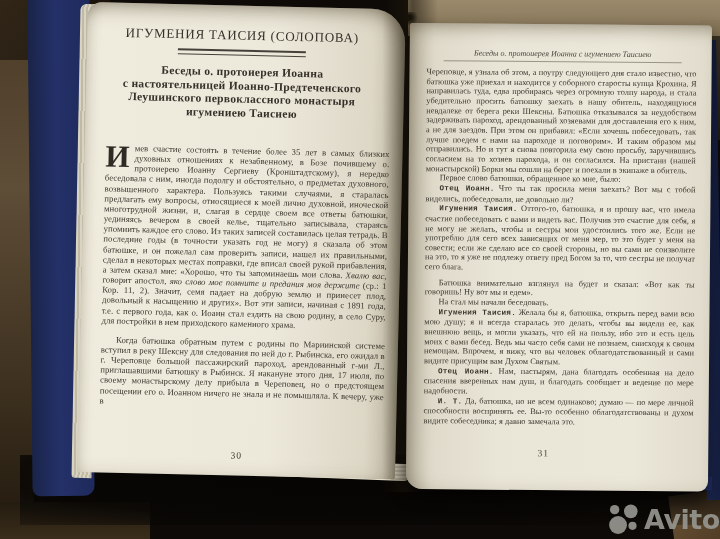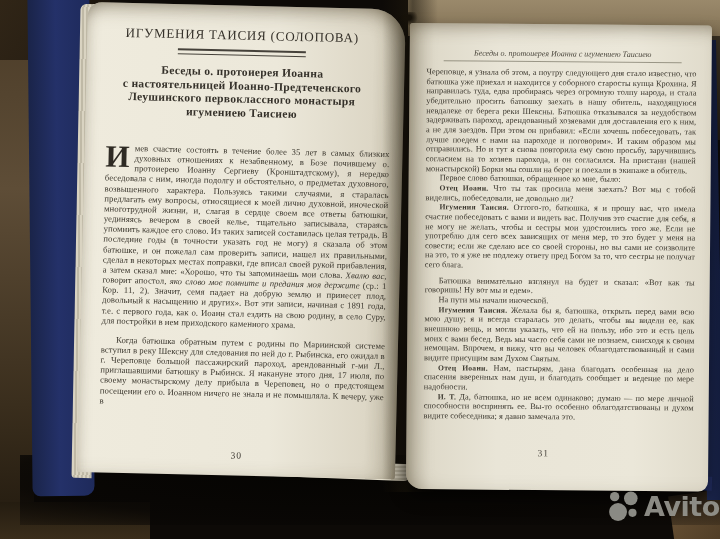--- a/index.html
+++ b/index.html
@@ -80,24 +80,24 @@
   .rp-header{position:absolute;top:25px;left:20px;right:16px;text-align:center;
     font-style:italic;font-size:8px;color:#4b473d;white-space:nowrap;}
   .rp-header-rule{position:absolute;top:37px;left:34px;right:30px;
     border-top:1px solid rgba(90,85,70,.55);}
   .rp-body{position:absolute;top:44px;left:17px;right:15px;
     font-size:8.3px;line-height:9.65px;text-align:justify;letter-spacing:.04px;}
   .rp-body .bpara{margin:0;}
   .rp-body .indent{text-indent:14px;}
   .rp-body .gap{margin-top:6px;}
   .run-italic{font-style:italic;}
-  .run-label{font-weight:bold;font-size:7.6px;letter-spacing:.25px;}
+  .run-label{font-weight:bold;font-size:7.6px;letter-spacing:.25px;font-family:Liberation Mono, monospace;}
 
   
-  .watermark{position:absolute;left:607px;top:488px;display:flex;align-items:center;
+  .watermark{position:absolute;left:607px;top:501px;display:flex;align-items:center;
     gap:3px;opacity:.92;}
   .watermark svg{display:block;}
   .watermark-text{font-family:"DejaVu Sans","Liberation Sans",sans-serif;
     font-weight:bold;font-size:27px;color:#96968f;letter-spacing:-.5px;line-height:1;}
 </style>
 </head>
 <body>
 
 <div class="scene">
 
@@ -136,21 +136,21 @@
 
   <div class="page page-right">
     <div class="rp-header">Беседы о. протоиерея Иоанна с игумениею Таисиею</div>
     <div class="rp-header-rule"></div>
     <div class="rp-body">
         <p class="bpara"><span>Череповце, я узнала об этом, а поутру следующего дня стало известно, что батюшка уже приехал и находится у соборного старосты купца Крохина. Я направилась туда, едва пробираясь через огромную толпу народа, и стала убедительно просить батюшку заехать в нашу обитель, находящуюся невдалеке от берега реки Шексны. Батюшка отказывался за неудобством задерживать пароход, арендованный хозяевами для доставления его к ним, а не для заездов. При этом он прибавил: «Если хочешь побеседовать, так лучше поедем с нами на пароходе и поговорим». И таким образом мы отправились. Но и тут я снова повторила ему свою просьбу, заручившись согласием на то хозяев парохода, и он согласился. На пристани (нашей монастырской) Борки мы сошли на берег и поехали в экипаже в обитель.</span></p>
         <p class="bpara indent"><span>Первое слово батюшки, обращенное ко мне, было:</span></p>
         <p class="bpara indent"><span class="run-label">Отец Иоанн.</span><span> Что ты так просила меня заехать? Вот мы с тобой виделись, побеседовали, не довольно ли?</span></p>
         <p class="bpara indent"><span class="run-label">Игумения Таисия.</span><span> Оттого-то, батюшка, я и прошу вас, что имела счастие побеседовать с вами и видеть вас. Получив это счастие для себя, я не могу не желать, чтобы и сестры мои удостоились того же. Если не употреблю для сего всех зависящих от меня мер, то это будет у меня на совести; если же сделаю все со своей стороны, но вы сами не соизволите на это, то я уже не подлежу ответу пред Богом за то, что сестры не получат сего блага.</span></p>
         <p class="bpara indent gap"><span>Батюшка внимательно взглянул на будет и сказал: «Вот как ты говоришь! Ну вот мы и едем».</span></p>
-        <p class="bpara indent"><span>На пути мы начали иноческой.</span></p>
+        <p class="bpara indent"><span>На стал мы начали беседовать.</span></p>
         <p class="bpara indent"><span class="run-label">Игумения Таисия.</span><span> Желала бы я, батюшка, открыть перед вами всю мою душу; я и всегда старалась это делать, чтобы вы видели ее, как внешнюю вещь, и могли указать, что ей на пользу, ибо это и есть цель моих с вами бесед. Ведь мы часто себя сами не познаем, снисходя к своим немощам. Впрочем, я вижу, что вы человек облагодатствованный и сами видите присущим вам Духом Святым.</span></p>
         <p class="bpara indent"><span class="run-label">Отец Иоанн.</span><span> Нам, пастырям, дана благодать особенная на дело спасения вверенных нам душ, и благодать сообщает и ведение по мере надобности.</span></p>
         <p class="bpara indent"><span class="run-label">И. Т.</span><span> Да, батюшка, но не всем одинаково; думаю — по мере личной способности воспринять ее. Вы-то особенно облагодатствованы и духом видите собеседника; я давно замечала это.</span></p>
       </div>
     <div class="page-num">31</div>
   </div>
 
   <div class="watermark">
     <svg width="34" height="36" viewBox="0 0 40 42">
       <circle cx="9" cy="10" r="5.5" fill="#96968f"></circle>

